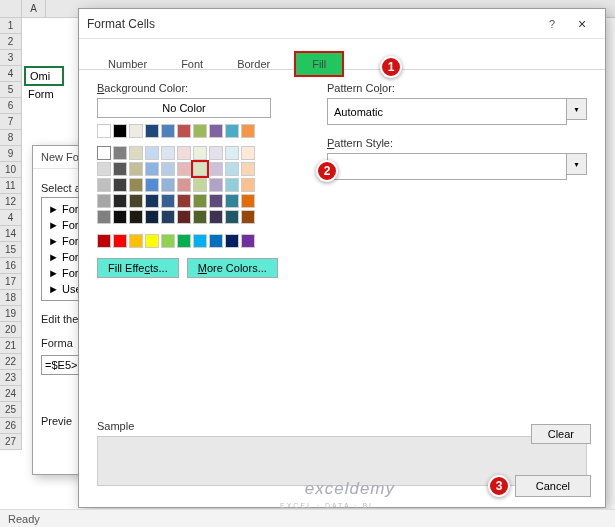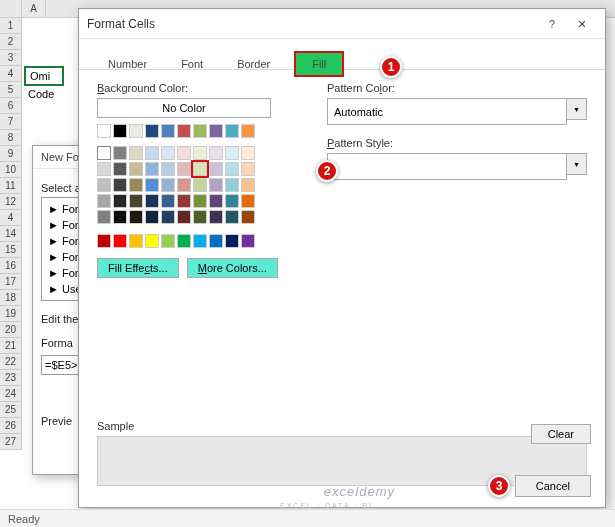--- a/index.html
+++ b/index.html
@@ -68,21 +68,21 @@
     .btn { padding: 4px 20px; border: 1px solid #aaa; background: #eee; min-width: 70px; text-align: center; }
     .btn.ok { outline: 2px solid #d41010; outline-offset: 1px; border-color: #0078d4; }
     .clear-btn { position: absolute; right: 14px; top: 415px; padding: 3px 16px; border: 1px solid #aaa; background: #eee; }
     
     .callout { position: absolute; width: 22px; height: 22px; border-radius: 50%; background: #d41010; color: #fff; display: flex; align-items: center; justify-content: center; font-weight: bold; border: 2px solid #fff; box-shadow: 0 1px 4px rgba(0,0,0,0.4); font-size: 12px; }
     .callout.c1 { top: 56px; left: 380px; }
     .callout.c2 { top: 160px; left: 316px; }
     .callout.c3 { top: 475px; left: 488px; }
     
     .status-bar { position: absolute; bottom: 0; left: 0; right: 0; height: 18px; background: #f3f3f3; border-top: 1px solid #ddd; display: flex; align-items: center; padding: 0 8px; font-size: 10px; color: #555; }
-    .watermark { position: absolute; bottom: 28px; right: 220px; font-size: 13px; color: #aab; letter-spacing: 1px; font-style: italic; }
+    .watermark { position: absolute; bottom: 28px; right: 220px; font-size: 17px; color: #aab; letter-spacing: 1px; font-style: italic; }
     .watermark-sub { position: absolute; bottom: 18px; right: 242px; font-size: 7px; color: #bbc; letter-spacing: 2px; }
   </style>
 </head>
 <body>
 
 <div class="sheet-bg">
   <div class="col-headers">
     <div class="col-h rowh"></div>
     <div class="col-h a">A</div>
   </div>
@@ -111,21 +111,21 @@
         <div class="row-n">21</div>
         <div class="row-n">22</div>
         <div class="row-n">23</div>
         <div class="row-n">24</div>
         <div class="row-n">25</div>
         <div class="row-n">26</div>
         <div class="row-n">27</div>
       </div>
     <div class="cells">
       <div class="cell-omi">Omi</div>
-      <div class="cell-code">Code</div>
+      <div class="cell-code">Form</div>
     </div>
   </div>
 </div>
 
 <div class="under-dialog">
   <div class="under-title">New Fo</div>
   <div class="under-body">
     <div class="under-label">Select a</div>
     <div class="under-list" id="under-list">
         <div class="under-item">► Form</div>

